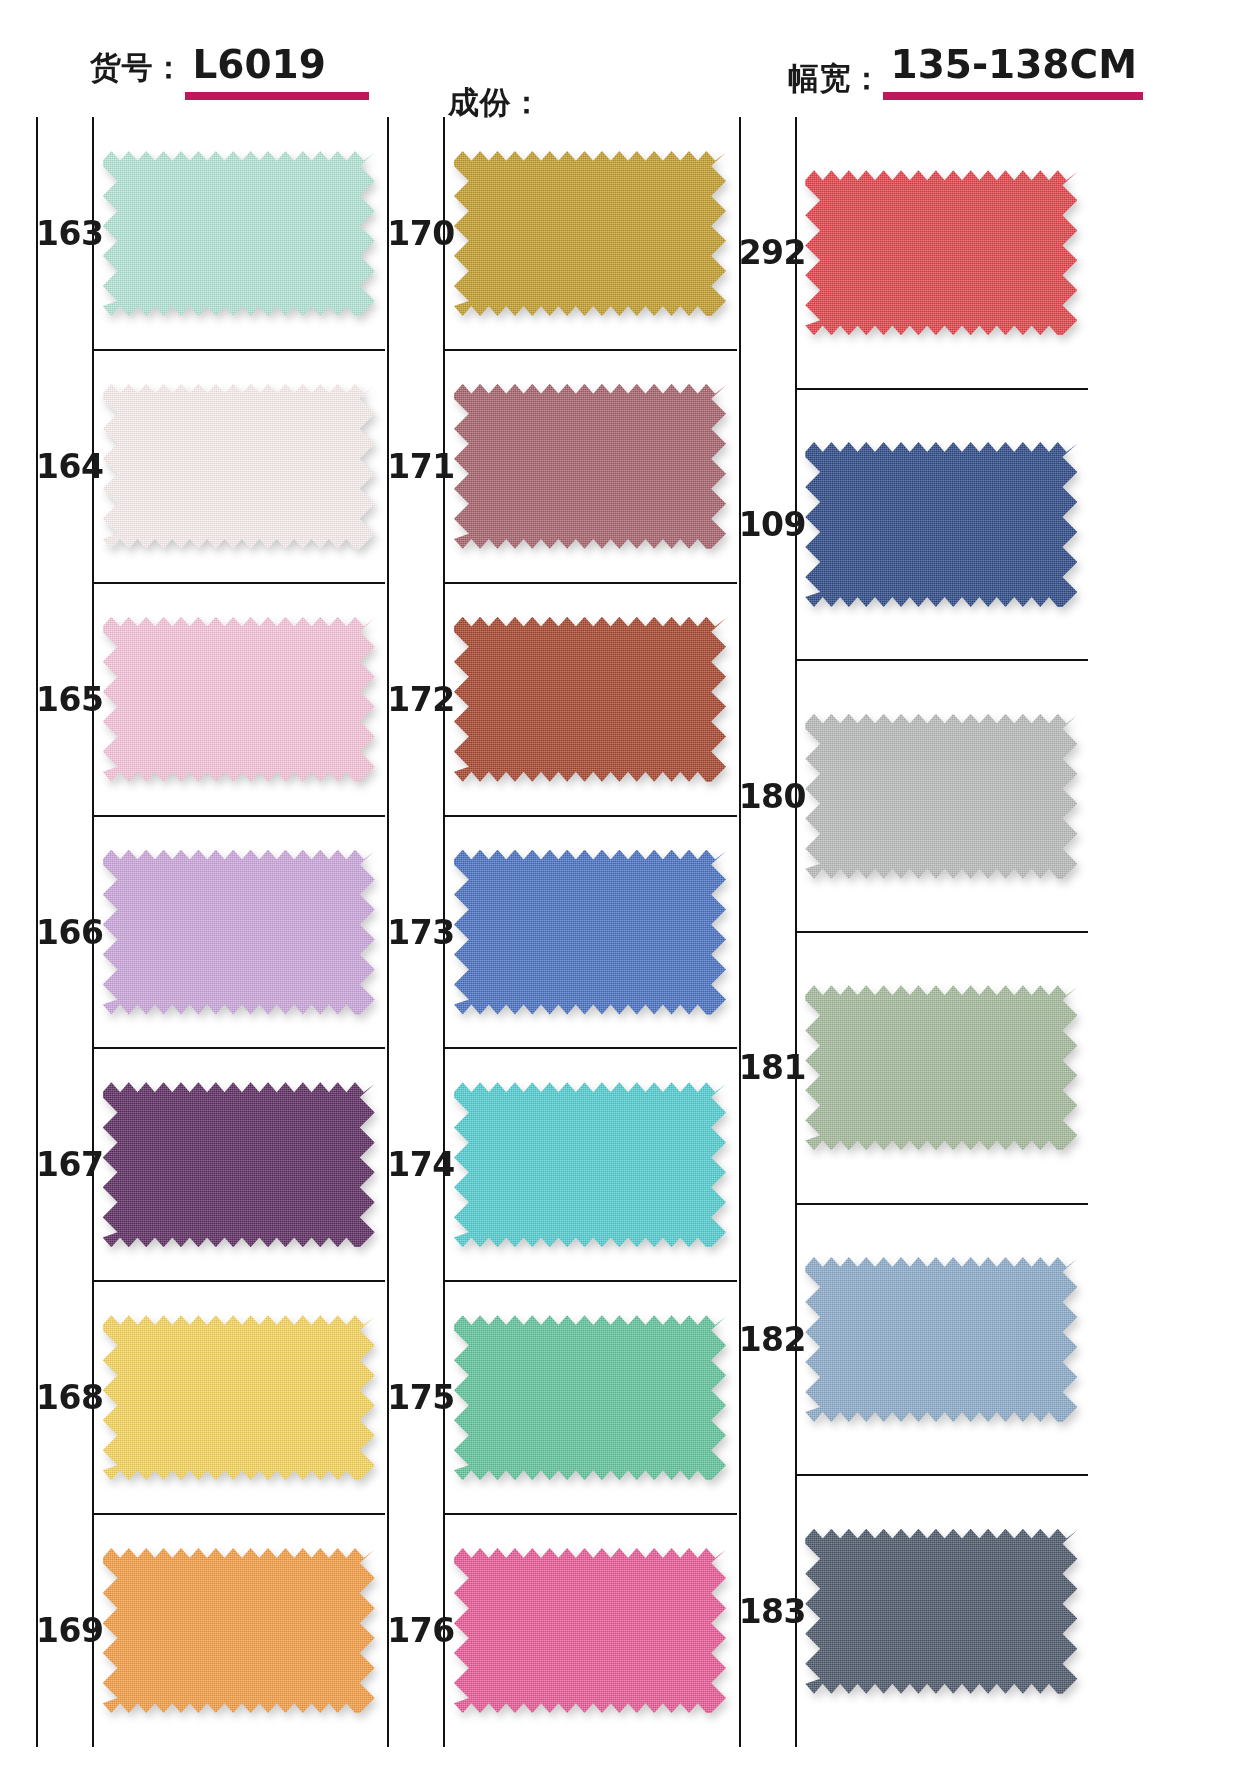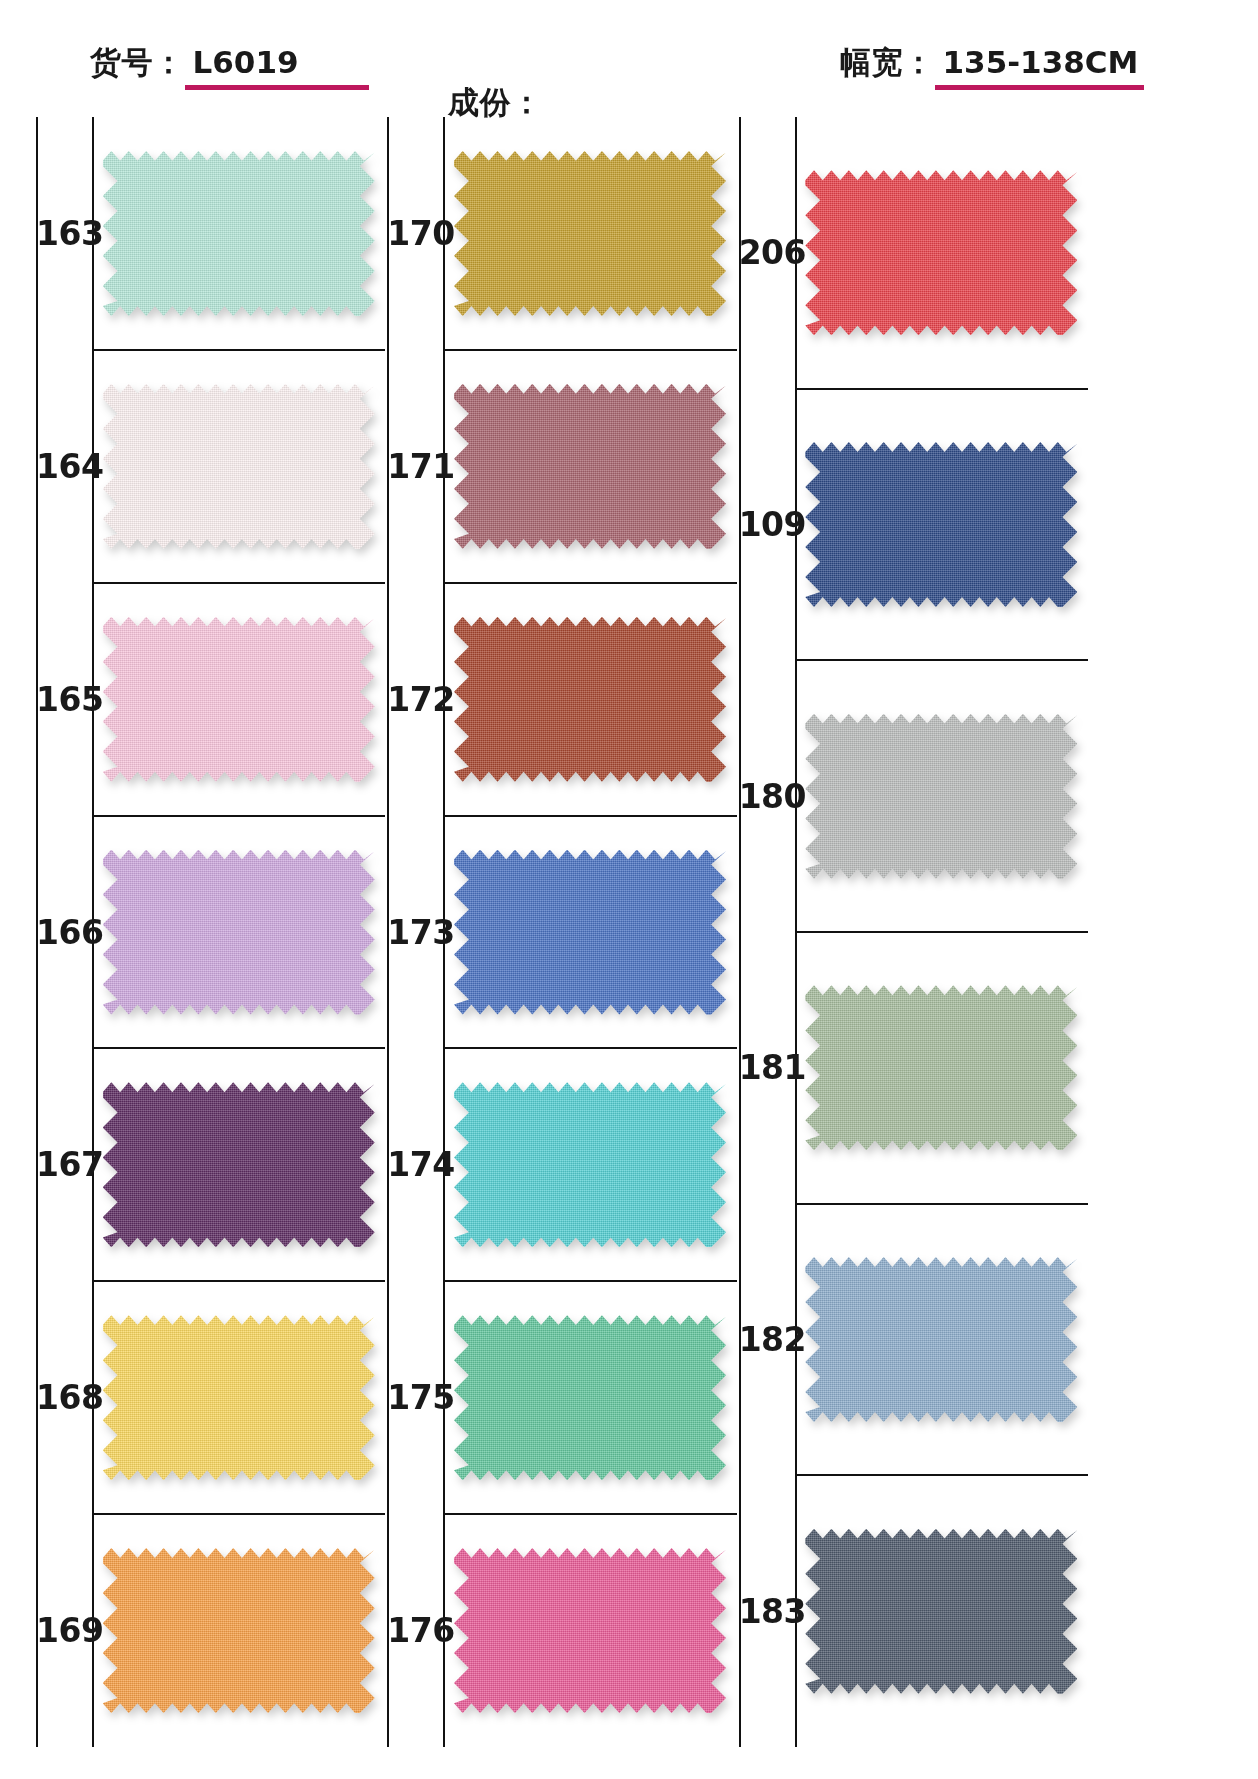--- a/index.html
+++ b/index.html
@@ -27,34 +27,34 @@
     align-items: center;
   }
   .hdr-field {
     display: flex;
     align-items: baseline;
     position: absolute;
     top: 42px;
   }
   .hdr-field.f1 { left: 90px; }
   .hdr-field.f2 { left: 448px; margin-top: 40px; }
-  .hdr-field.f3 { left: 840px; }
+  .hdr-field.f3 { left: 788px; align-items: flex-end; }
 
   .hdr-label {
     font-size: 31px;
     font-weight: 700;
     letter-spacing: 0.5px;
     white-space: nowrap;
     font-family: "DejaVu Sans", "Liberation Sans", sans-serif;
   }
   .hdr-value {
-    font-size: 31px;
+    font-size: 39px;
     font-weight: 700;
     white-space: nowrap;
-    border-bottom: 5px solid #be185d;
+    border-bottom: 8px solid #be185d;
     padding: 0 6px 5px 8px;
     min-width: 170px;
     font-family: "DejaVu Sans", "Liberation Sans", sans-serif;
   }
   .hdr-field.f2 .hdr-value { min-width: 185px; }
   .hdr-field.f3 .hdr-value { min-width: 195px; }
 
   
   .grid {
     position: absolute;
@@ -322,21 +322,21 @@
           <div class="swatch">
             <div class="swatch-inner" style="background-color: rgb(233, 91, 151);"></div>
           </div>
         </div>
       </div>
     </div>
     <div class="column">
       <div class="col-rule-left"></div>
       <div class="col-rule-right"></div>
       <div class="cell">
-        <div class="cell-number">206</div>
+        <div class="cell-number">292</div>
         <div class="swatch-area">
           <div class="swatch">
             <div class="swatch-inner" style="background-color: rgb(232, 65, 74);"></div>
           </div>
         </div>
       </div>
       <div class="cell">
         <div class="cell-number">109</div>
         <div class="swatch-area">
           <div class="swatch">

